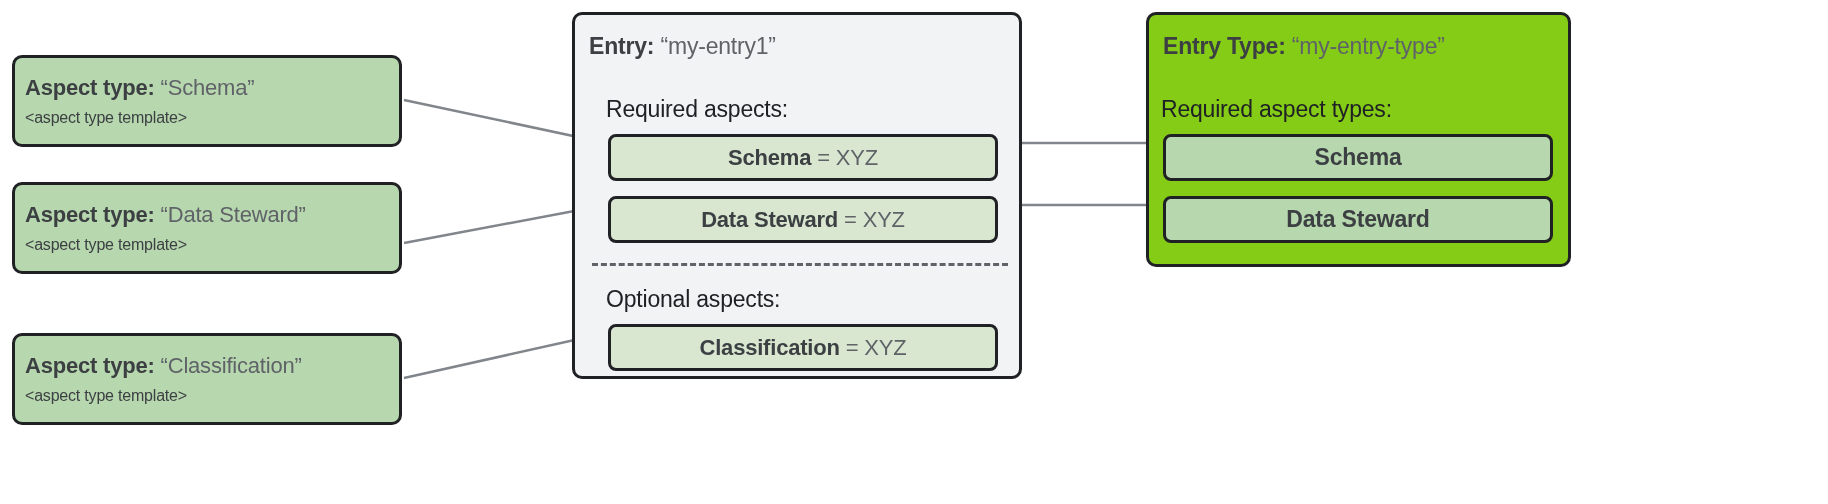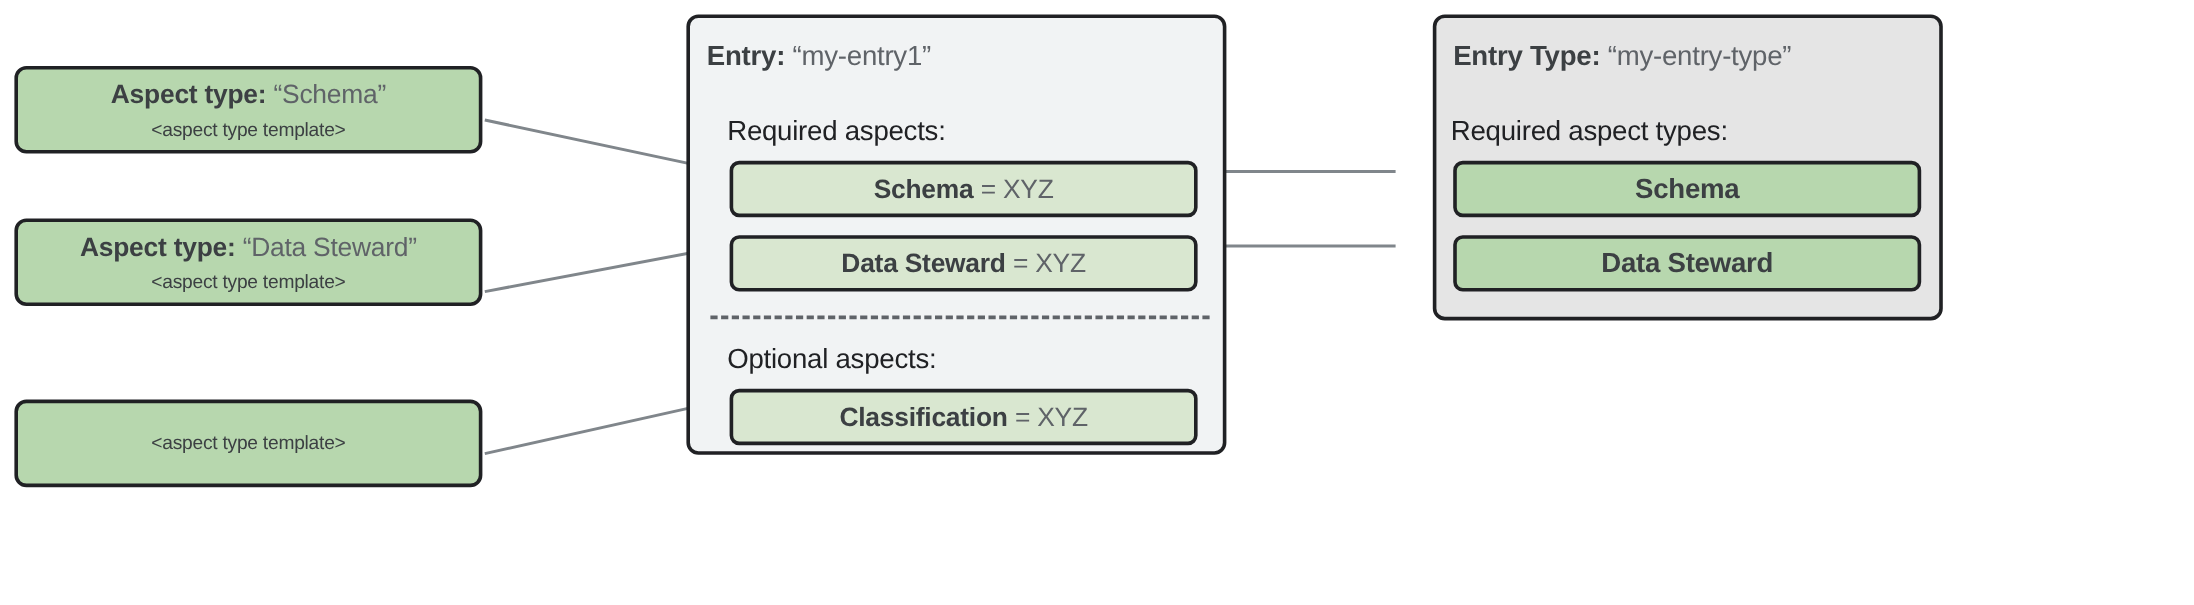--- a/index.html
+++ b/index.html
@@ -20,25 +20,24 @@
     box-sizing:border-box;
     border:3px solid #202124;
     border-radius:10px;
     z-index:2;
   }
 
   
   .aspect-type-card{
     background:#b7d7ae;
     width:390px;
-    height:73px;
+    height:92px;
     left:12px;
     display:flex;
     flex-direction:column;
-    align-items:center;
     justify-content:center;
     padding:6px 10px;
     gap:8px;
   }
   .aspect-type-card .line1{
     font-size:22px;
     color:#3c4043;
     white-space:nowrap;
     letter-spacing:-0.2px;
   }
@@ -111,23 +110,23 @@
 
   #entry-divider{
     position:absolute;
     left:17px;top:248px;
     width:416px;height:0;
     border-top:3px dashed #5f6368;
   }
 
   
   #entry-type-panel{
-    left:1194px;top:12px;
+    left:1146px;top:12px;
     width:425px;height:255px;
-    background:#e5e5e5;
+    background:#84cc16;
   }
   #et-title{left:14px;top:18px;}
   #et-required-label{left:12px;top:81px;}
 
   .type-chip{
     position:absolute;
     box-sizing:border-box;
     border:3px solid #202124;
     border-radius:8px;
     background:#b7d7ae;
@@ -176,20 +175,24 @@
 
   <div class="card aspect-type-card" id="aspect-type-1">
     <div class="line1">
       <b>Aspect type:</b>
       <span class="q">“Data Steward”</span>
     </div>
     <div class="line2">&lt;aspect type template&gt;</div>
   </div>
 
   <div class="card aspect-type-card" id="aspect-type-2">
+    <div class="line1">
+      <b>Aspect type:</b>
+      <span class="q">“Classification”</span>
+    </div>
     <div class="line2">&lt;aspect type template&gt;</div>
   </div>
 
   <div class="card" id="entry-panel">
 
     <div class="panel-title">
       <b>Entry:</b>
       <span class="q">“my-entry1”</span>
     </div>
 

